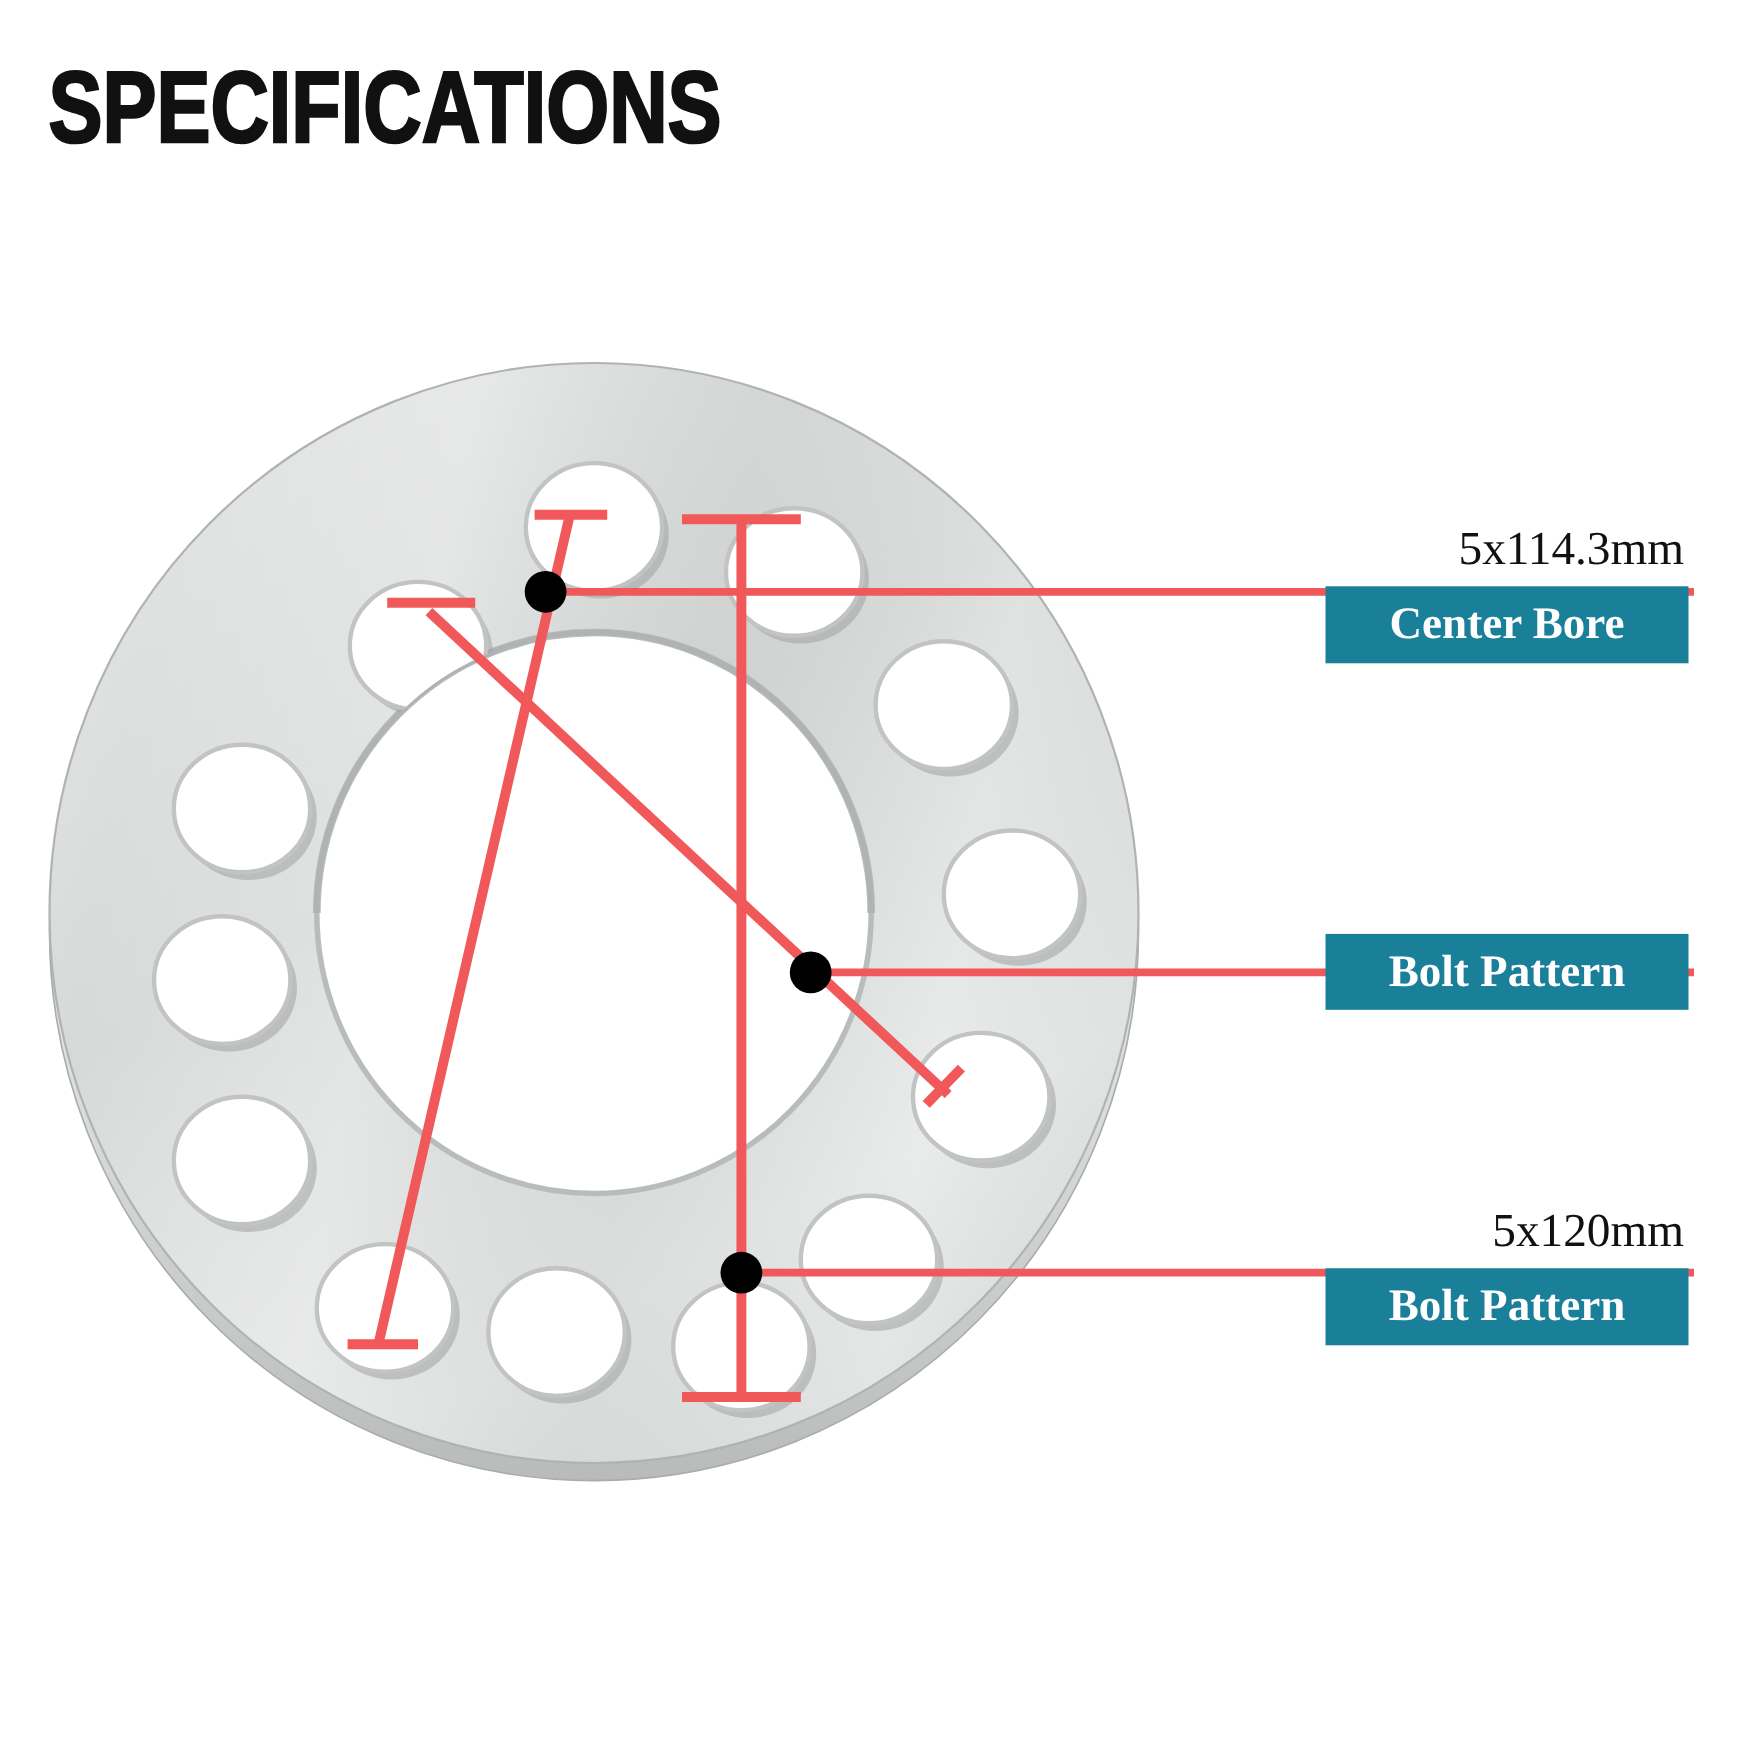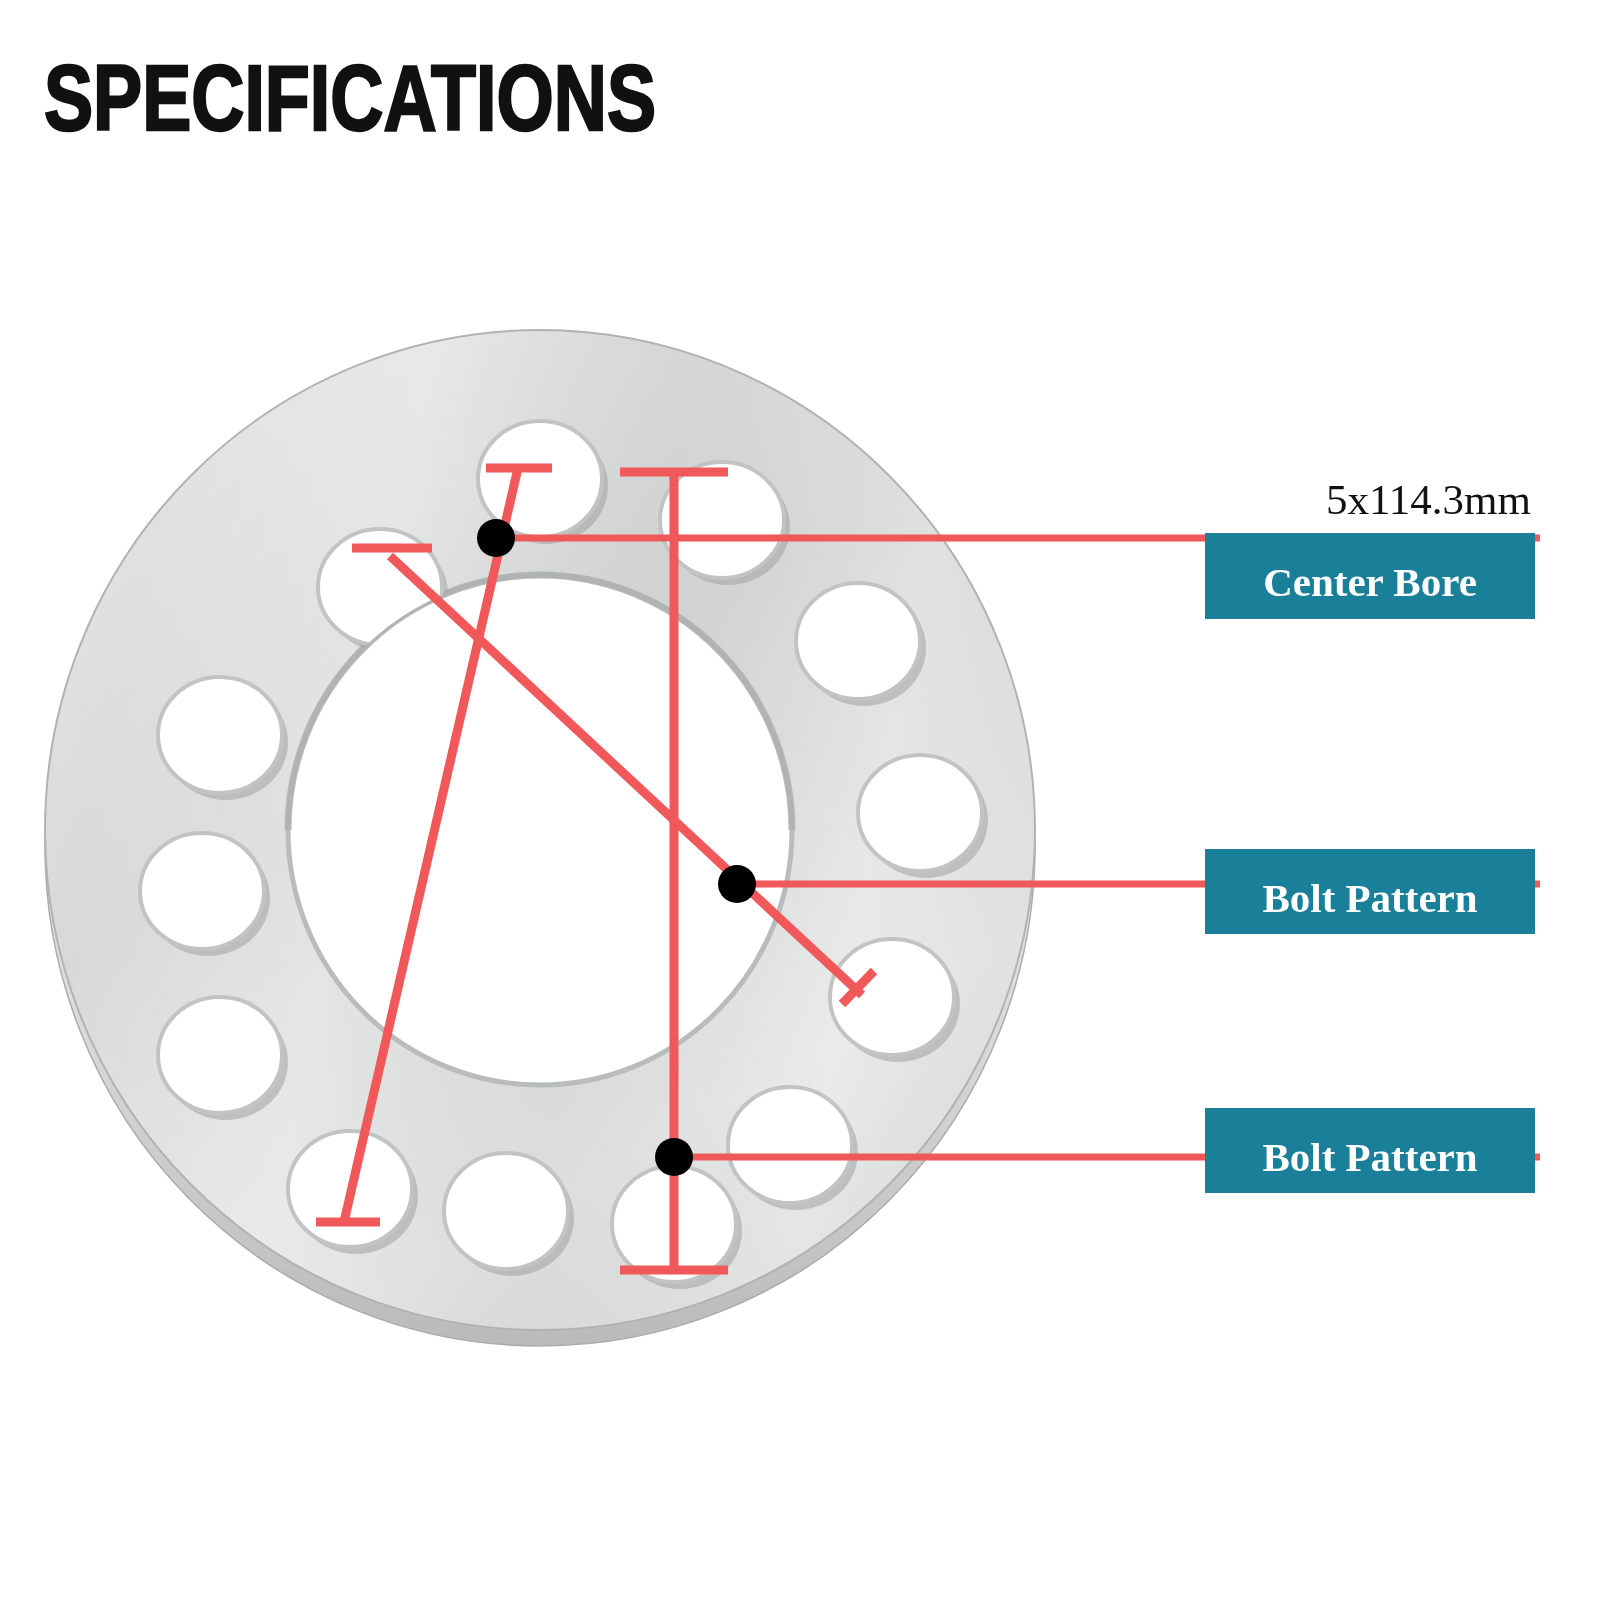--- a/index.html
+++ b/index.html
@@ -58,21 +58,21 @@
     padding-right: 4px;
   }
   .callout .spec-badge {
     display: block;
     background: #1a7f99;
     color: #ffffff;
     font-family: "Liberation Serif", serif;
     font-weight: 700;
     font-size: 41px;
     line-height: 1.45;
-    padding: 20px 10px 6px 10px;
+    padding: 4px 10px 6px 10px;
     margin-top: 11px;
     white-space: nowrap;
     text-align: center;
   }
 
   #callout-1 { left: 1205px; top: 477px; }
   #callout-2 { left: 1205px; top: 838px; }
   #callout-3 { left: 1205px; top: 1097px; }
 </style>
 </head>
@@ -232,16 +232,17 @@
   <div class="callout" id="callout-1">
     <div class="spec-value">5x114.3mm</div>
     <div class="spec-badge">Center Bore</div>
   </div>
 
   <div class="callout" id="callout-2">
     <div class="spec-badge">Bolt Pattern</div>
   </div>
 
   <div class="callout" id="callout-3">
+    <div class="spec-value">5x120mm</div>
     <div class="spec-badge">Bolt Pattern</div>
   </div>
 
 </div>
 
 </body></html>

